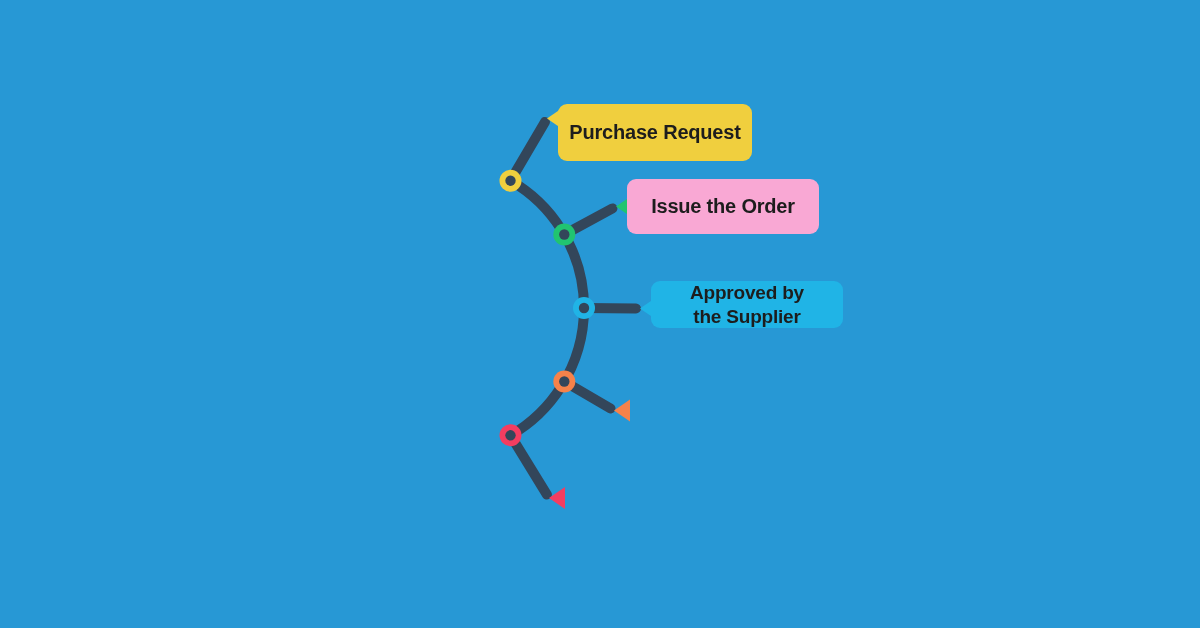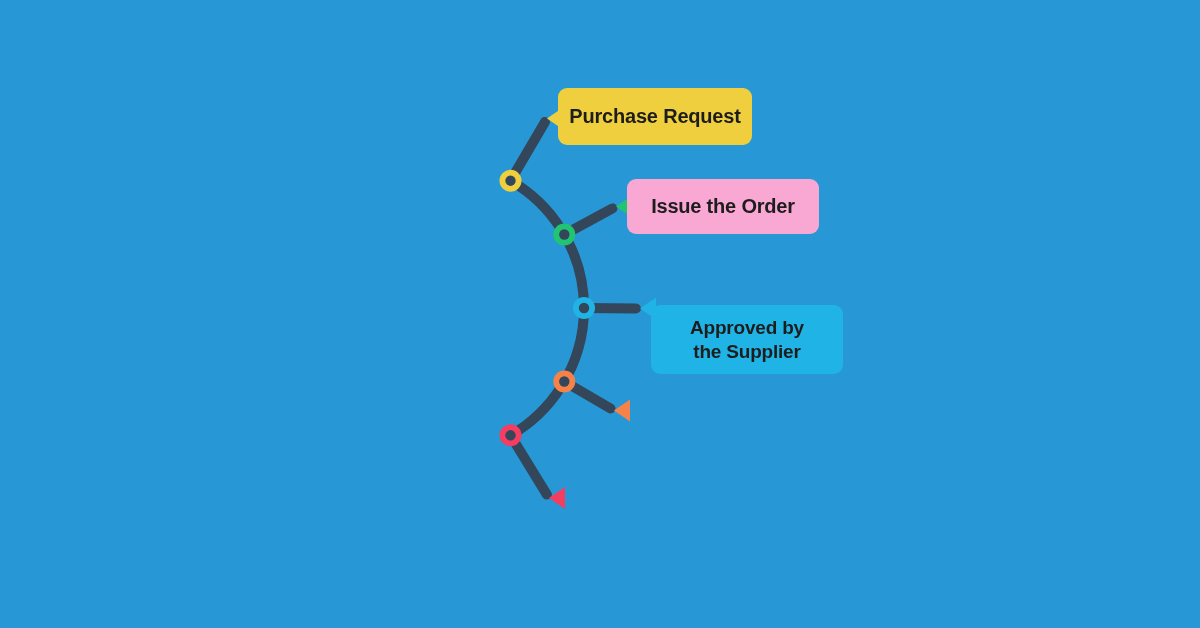--- a/index.html
+++ b/index.html
@@ -57,28 +57,28 @@
       <circle cx="584" cy="308" r="5.2" fill="#33465a"></circle>
       <polygon points="630,399.5 630,421.5 614,410.5" fill="#f6824a"></polygon>
       <circle cx="564.3057343563125" cy="381.5" r="11" fill="#f6824a"></circle>
       <circle cx="564.3057343563125" cy="381.5" r="5.2" fill="#33465a"></circle>
       <polygon points="565,487 565,509 549,498" fill="#f43d60"></polygon>
       <circle cx="510.5" cy="435.3057343563125" r="11" fill="#f43d60"></circle>
       <circle cx="510.5" cy="435.3057343563125" r="5.2" fill="#33465a"></circle>
     </svg>
 
 
-  <div class="step-box" style="left: 558px; top: 88px; width: 194px; height: 57px; background: rgb(240, 207, 62);">
+  <div class="step-box" style="left: 558px; top: 104px; width: 194px; height: 57px; background: rgb(240, 207, 62);">
     <span class="step-label">Purchase Request</span>
   </div>
 
   <div class="step-box" style="left: 627px; top: 179px; width: 192px; height: 55px; background: #f9a8d4;">
     <span class="step-label">Issue the Order</span>
   </div>
 
-  <div class="step-box two-line" style="left: 651px; top: 281px; width: 192px; height: 69px; background: rgb(32, 180, 230); margin-top: 24px;">
+  <div class="step-box two-line" style="left: 651px; top: 281px; width: 192px; height: 47px; background: rgb(32, 180, 230);">
     <span class="step-label">Approved by
 the Supplier</span>
   </div>
 
 
 
 </div>
 
 </body></html>

